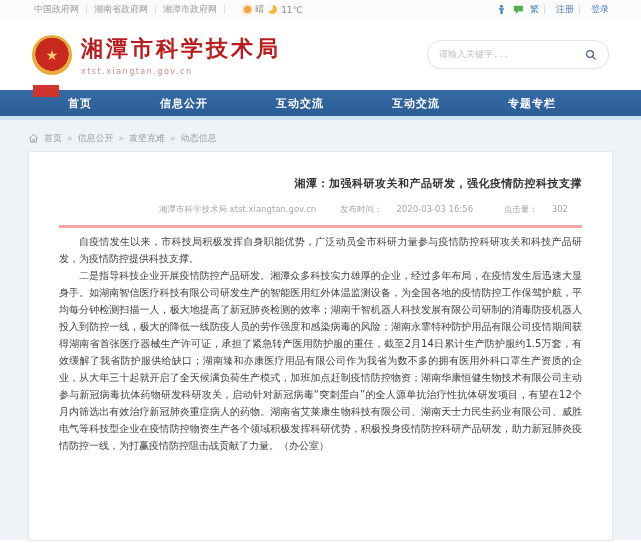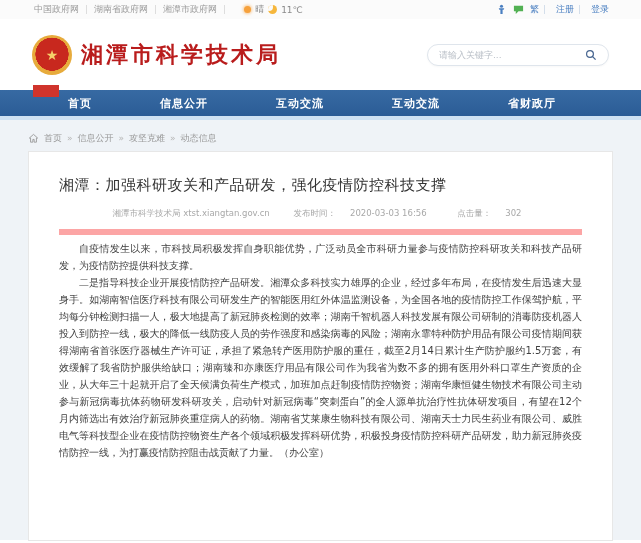--- a/index.html
+++ b/index.html
@@ -27,23 +27,23 @@
   
   .header { height:71px; background:#fff; display:flex; align-items:center;
     padding:0 32px; position:relative; }
   .logo { display:flex; align-items:center; gap:9px; }
   .emblem { width:40px; height:40px; border-radius:50%; flex:0 0 auto;
     background:radial-gradient(circle at 50% 48%, #c8281e 0 57%, #e7ab3c 58% 86%, #d99b2e 100%);
     display:flex; align-items:center; justify-content:center; }
   .emblem span { color:#f5d06a; font-size:14px; line-height:1; }
   .site-name { color:#b91c1c; font-size:22px; font-weight:bold; letter-spacing:3px; }
   .site-url { color:#c8908a; font-size:8px; letter-spacing:1.5px; margin-top:3px; }
-  .searchbox { margin-left:auto; width:182px; height:22px; border:1px solid #dfe5ec;
+  .searchbox { margin-left:auto; width:182px; height:29px; border:1px solid #dfe5ec;
     border-radius:14px; background:#fff; display:flex; align-items:center;
-    padding:0 11px; box-shadow:0 1px 2px rgba(0,0,0,.03); }
+    padding:0 11px; box-shadow:0 1px 2px rgba(0,0,0,.03);font-family:Liberation Mono, monospace; }
   .searchbox input { border:none; outline:none; flex:1; font-size:9px; color:#666;
     background:transparent; font-family:inherit; }
   .searchbox input::placeholder { color:#b9bfc7; }
 
   
   .nav-wrap { position:relative; }
   .red-decor { position:absolute; left:33px; top:-5px; width:26px; height:12px;
     background:#d0342c; }
   .navbar { height:30px; background:linear-gradient(#376aa3,#2b5c96);
     border-bottom:4px solid #cfe2f3; display:flex; align-items:center; }
@@ -54,24 +54,24 @@
 
   
   .page { background:#eff3f7; height:420px; padding:6px 28px 0; }
   .breadcrumb { height:25px; display:flex; align-items:center; gap:5px;
     font-size:9px; color:#9a9a9a; }
   .crumb { cursor:pointer; }
   .crumb:not(:last-child)::after { content:"»"; margin-left:5px; color:#b5b5b5; }
 
   .card { background:#fff; border:1px solid #e7e7e7; min-height:390px;
     padding:24px 30px 16px; }
-  .article-title { text-align:left; font-size:15px; font-weight:normal;
+  .article-title { text-align:right; font-size:11px; font-weight:bold;
     color:#333; letter-spacing:.5px; }
-  .article-meta { text-align:center; font-size:8.5px; color:#a8a8a8; margin-top:13px;
-    padding-bottom:9px; border-bottom:6px solid #fca5a5; }
+  .article-meta { text-align:right; font-size:8.5px; color:#a8a8a8; margin-top:13px;
+    padding-bottom:9px; border-bottom:3px solid #fca5a5; }
   .article-meta span { margin:0 7px; }
   .article-body { margin-top:5px; }
   .article-body p { font-size:10px; color:#3f3f3f; line-height:17px;
     text-indent:2em; text-align:justify; margin-top:0; }
 </style>
 </head>
 <body>
 
 <div class="topbar">
   <div class="topbar-left">
@@ -99,40 +99,41 @@
   </div>
 </div>
 
 <div class="header">
   <div class="logo">
     <div class="emblem">
         <span>★</span>
       </div>
     <div>
       <div class="site-name">湘潭市科学技术局</div>
+      <div class="site-url">xtst.xiangtan.gov.cn</div>
     </div>
   </div>
   <div class="searchbox">
     <input type="text" placeholder="请输入关键字..." style="">
     <svg width="12" height="12" viewBox="0 0 12 12">
       <circle cx="5" cy="5" r="3.4" fill="none" stroke="#46648f" stroke-width="1.2"></circle>
       <line x1="7.6" y1="7.6" x2="10.6" y2="10.6" stroke="#46648f" stroke-width="1.3"></line>
     </svg>
   </div>
 </div>
 
 <div class="nav-wrap">
   <div class="red-decor"></div>
   <div class="navbar">
     <div class="nav-inner">
       <span class="nav-item">首页</span>
       <span class="nav-item">信息公开</span>
       <span class="nav-item">互动交流</span>
       <span class="nav-item">互动交流</span>
-      <span class="nav-item">省财政厅</span>
+      <span class="nav-item">专题专栏</span>
     </div>
   </div>
 </div>
 
 <div class="page">
   <div class="breadcrumb">
     <svg width="11" height="11" viewBox="0 0 12 12">
       <path d="M6 1.5 1.5 5.5h1.3V10h2.5V7h1.4v3h2.5V5.5h1.3z" fill="none" stroke="#9a9a9a" stroke-width="1"></path>
     </svg>
     <span class="crumb">首页</span>

